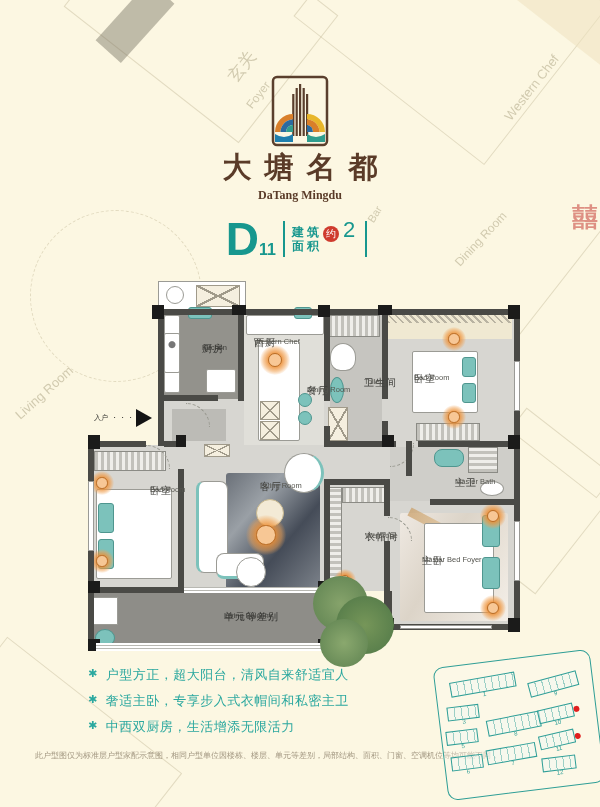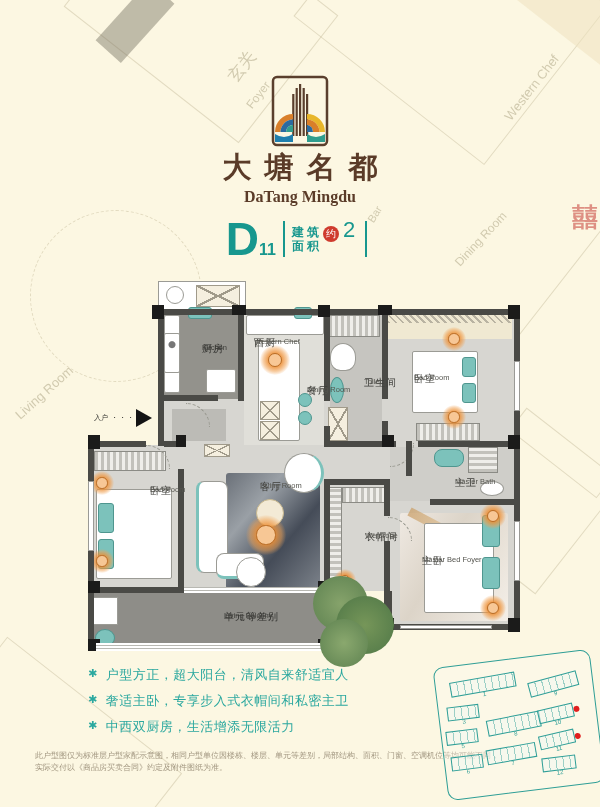--- a/index.html
+++ b/index.html
@@ -10,21 +10,21 @@
   .wm-rect{border:1px solid rgba(170,158,120,.32);}
   .wm-fill{background:rgba(238,226,192,.55);}
   .wm-dark{background:rgba(118,112,98,.45);}
   .wm-text{color:rgba(150,140,105,.42);white-space:nowrap;}
   .wm-seal{color:rgba(196,60,52,.55);font-size:26px;font-weight:bold;}
   
   .logo-cn{position:absolute;left:0;top:146;width:600px;text-align:center;color:#5a3b28;
            font-family:"Liberation Serif","DejaVu Serif",serif;font-size:29px;font-weight:bold;
            letter-spacing:13px;text-indent:13px;}
   .logo-en{position:absolute;left:0;width:600px;text-align:center;color:#5a3b28;
-           font-family:"Liberation Serif","DejaVu Serif",serif;font-size:16px;font-weight:bold;}
+           font-family:"Liberation Serif","DejaVu Serif",serif;font-size:12px;font-weight:bold;}
   
   .headline{position:absolute;left:0;top:216px;width:600px;display:flex;justify-content:center;
             align-items:center;z-index:2;}
   .hl-unit{font-size:46px;font-weight:bold;color:#17978e;line-height:1;}
   .hl-unitnum{font-size:16px;font-weight:bold;color:#17978e;margin-top:22px;}
   .hl-div{width:2px;height:36px;background:#17978e;margin:0 7px;}
   .hl-arealabel{display:flex;flex-direction:column;color:#17978e;font-size:12px;font-weight:bold;
                 letter-spacing:3px;line-height:1.2;}
   .hl-badge{width:16px;height:16px;border-radius:50%;background:#cf3b2e;color:#fff;font-size:10px;
             display:flex;align-items:center;justify-content:center;margin:0 3px 10px 1px;}
@@ -334,21 +334,20 @@
     <span class="star">✱</span>
     <span>奢适主卧，专享步入式衣帽间和私密主卫</span>
   </div>
   <div class="feat" style="top:718px;">
     <span class="star">✱</span>
     <span>中西双厨房，生活增添无限活力</span>
   </div>
 
   <div class="disc">
     <div>此户型图仅为标准层户型家配示意图，相同户型单位因楼栋、楼层、单元等差别，局部结构、面积、门窗、空调机位等均可能不同，</div>
-    <div>实际交付以《商品房买卖合同》约定及附件图纸为准。</div>
   </div>
 
   <div class="siteplan">
     <div class="bld" style="left:14px;top:14px;width:64px;height:13px;transform:rotate(-3deg);">
         <span>1</span>
       </div>
     <div class="bld" style="left:92px;top:22px;width:48px;height:13px;transform:rotate(-8deg);">
         <span>9</span>
       </div>
     <div class="bld" style="left:8px;top:40px;width:30px;height:12px;">

